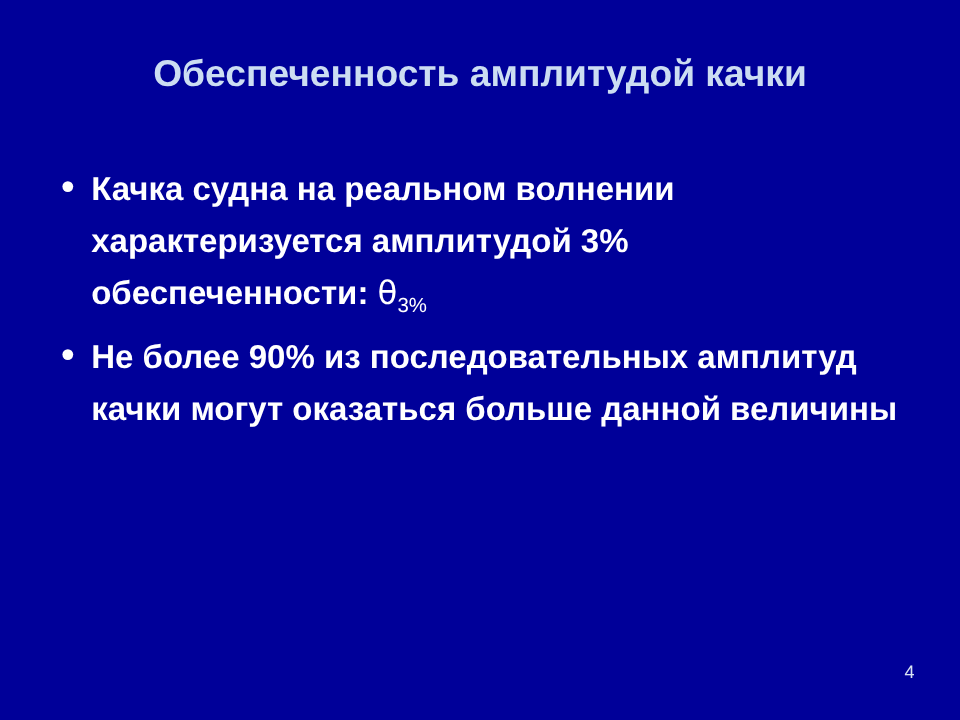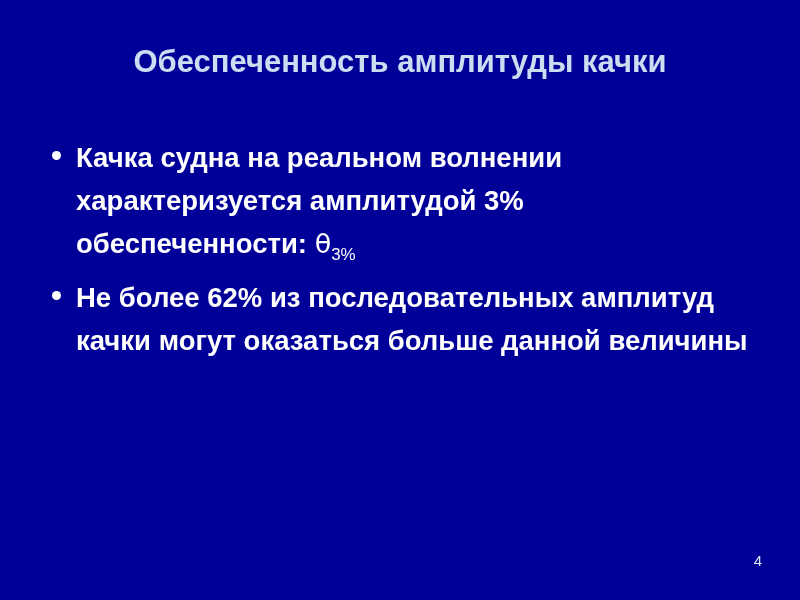--- a/index.html
+++ b/index.html
@@ -96,31 +96,31 @@
     font-size: 15px;
     font-weight: normal;
     line-height: 1;
   }
 </style>
 </head>
 <body>
 
 <div class="slide">
 
-  <div class="slide-title">Обеспеченность амплитуды качки</div>
+  <div class="slide-title">Обеспеченность амплитудой качки</div>
 
   <div class="body-block">
 
     <div class="bullet-item">
       <span class="bullet-marker"></span>
       <span class="bullet-text"><span>Качка судна на реальном волнении характеризуется амплитудой 3% обеспеченности:  </span><span class="sym">θ</span><span class="subscript">3%</span></span>
     </div>
 
     <div class="bullet-item">
       <span class="bullet-marker"></span>
-      <span class="bullet-text">Не более 62% из последовательных амплитуд качки могут оказаться больше данной величины</span>
+      <span class="bullet-text">Не более 90% из последовательных амплитуд качки могут оказаться больше данной величины</span>
     </div>
 
   </div>
 
   <div class="page-number">4</div>
 
 </div>
 
 </body></html>

